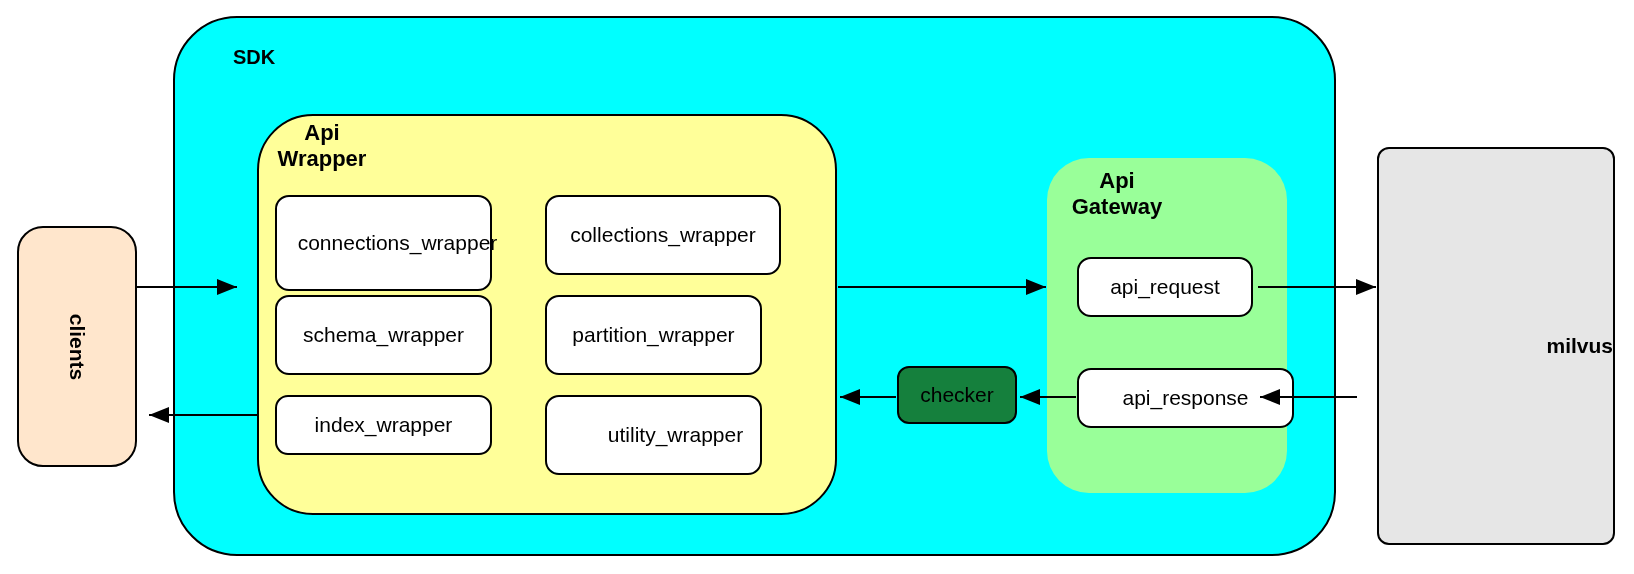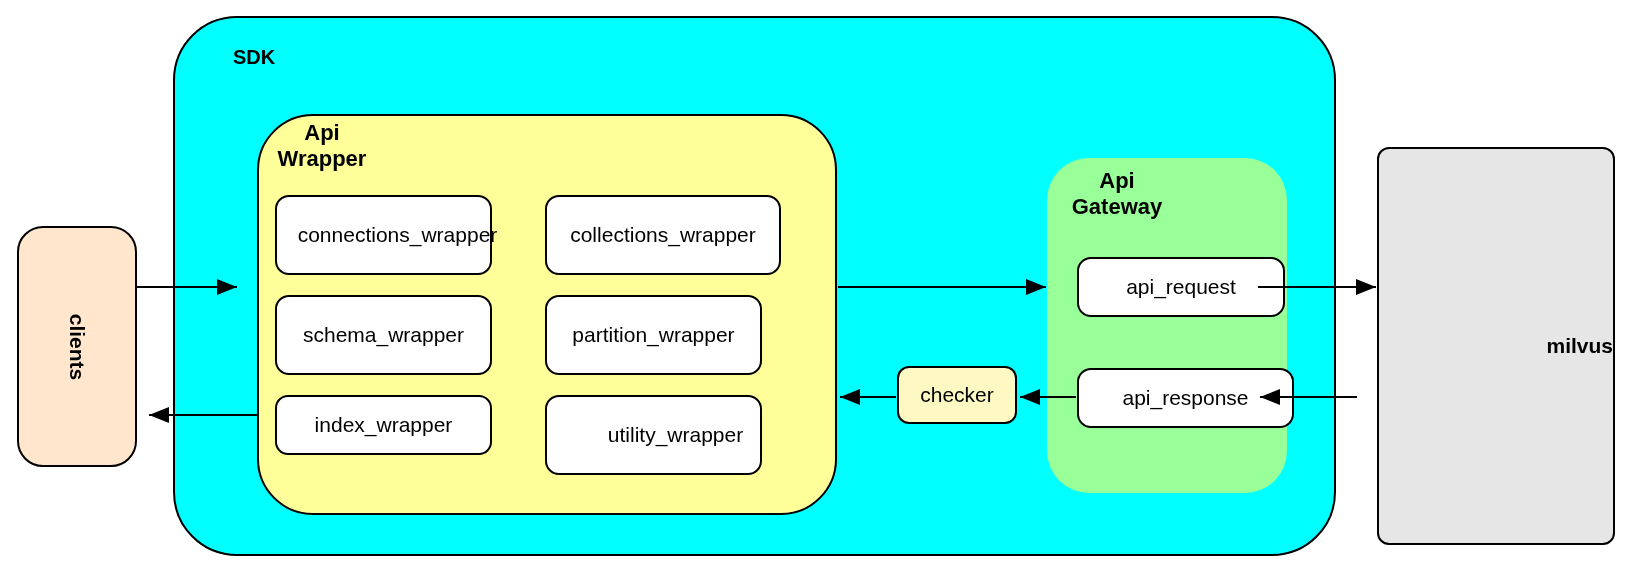--- a/index.html
+++ b/index.html
@@ -58,31 +58,31 @@
   }
 
   
   .module {
     background: #ffffff;
     border: 2px solid #000000;
     border-radius: 14px;
     display: flex; align-items: center; justify-content: center;
   }
   .module .label { font-size: 21px; font-weight: normal; }
-  .mod-0 { left: 275px; top: 195px; width: 217px; height: 80px; padding-left: 28px; }
+  .mod-0 { left: 275px; top: 195px; width: 217px; height: 96px; padding-left: 28px; }
   .mod-1 { left: 545px; top: 195px; width: 236px; height: 80px; }
   .mod-2 { left: 275px; top: 295px; width: 217px; height: 80px; }
   .mod-3 { left: 545px; top: 295px; width: 217px; height: 80px; text-align: center; }
   .mod-4 { left: 275px; top: 395px; width: 217px; height: 60px; border-radius: 13px; }
   .mod-5 { left: 545px; top: 395px; width: 217px; height: 80px; padding-left: 44px; }
 
   
   .checker-box {
     left: 897px; top: 366px; width: 120px; height: 58px;
-    background: #fef9c3;
+    background: #15803d;
     border: 2px solid #000000;
     border-radius: 12px;
     display: flex; align-items: center; justify-content: center;
   }
   .checker-box .label { font-size: 21px; }
 
   
   .api-gateway-box {
     left: 1047px; top: 158px; width: 240px; height: 335px;
     background: #99FF99;
@@ -93,21 +93,21 @@
     position: absolute; left: 15px; top: 10px; width: 110px;
     text-align: center; line-height: 26px; font-size: 22px;
   }
   .gw-item {
     position: absolute;
     background: #ffffff;
     border: 2px solid #000000;
     border-radius: 14px;
     display: flex; align-items: center; justify-content: center;
   }
-  .gw-request  { left: 30px; top:  99px; width: 208px; height: 60px; }
+  .gw-request  { left: 30px; top:  99px; width: 176px; height: 60px; }
   .gw-response { left: 30px; top: 210px; width: 217px; height: 60px; }
   .gw-item .label { font-size: 21px; }
 
   
   .milvus-box {
     left: 1377px; top: 147px; width: 238px; height: 398px;
     background: #E6E6E6;
     border-radius: 12px;
     display: flex; align-items: center; justify-content: flex-end;
   }

